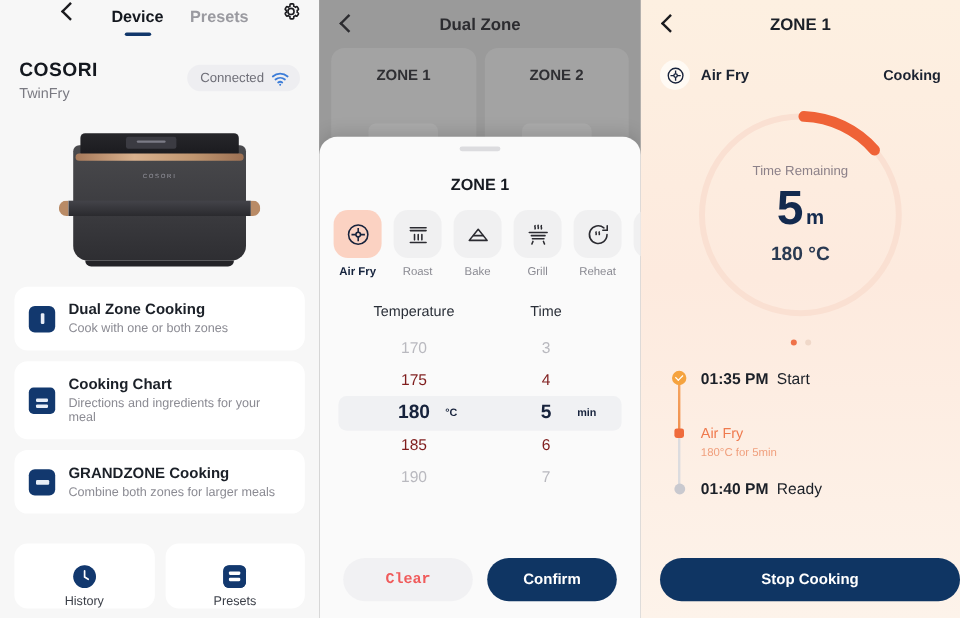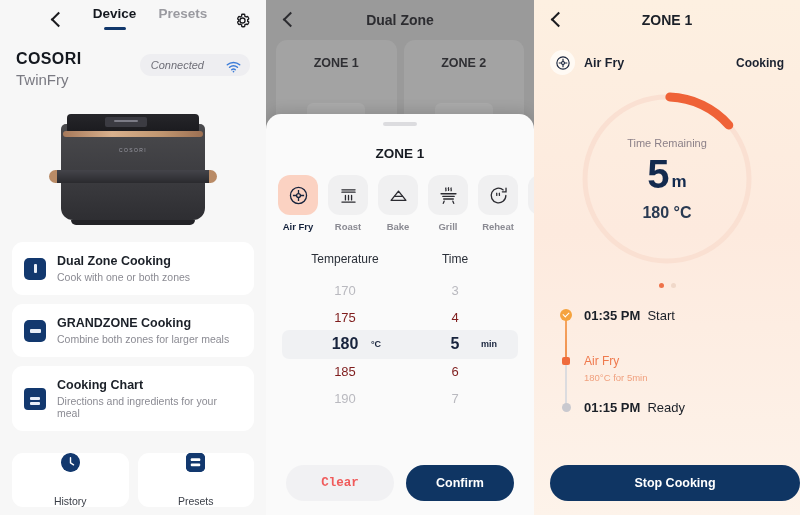--- a/index.html
+++ b/index.html
@@ -9,21 +9,21 @@
     background: #ffffff; overflow: hidden;
   }
   .screens { display: flex; width: 800px; height: 515px; }
 
   
   .panel1 {
     width: 266px; height: 515px; background: #f7f7f7;
     position: relative; flex: 0 0 266px; overflow: hidden;
   }
   .p1-topbar {
-    height: 40px; display: flex; align-items: center;
+    height: 40px; display: flex; align-items: flex-start;
     padding: 0 14px; position: relative; margin-left: 34px;
   }
   .back-chev {
     width: 20px; height: 20px; position: relative; cursor: pointer;
     flex: 0 0 20px;
   }
   .back-chev::before {
     content: ""; position: absolute; left: 5px; top: 4px;
     width: 9px; height: 9px; border-left: 2px solid #1b1b1f;
     border-bottom: 2px solid #1b1b1f; transform: rotate(45deg);
@@ -44,27 +44,26 @@
     transform: translateX(-50%); width: 22px; height: 3px;
     background: #11376b; border-radius: 2px;
   }
   .gear { margin-left: auto; width: 19px; height: 19px; cursor: pointer; }
   .gear svg { display: block; }
 
   .p1-brandrow {
     display: flex; align-items: flex-start; padding: 10px 16px 0 16px;
   }
   .brand-name { font-size: 16px; font-weight: bold; color: #14181f; letter-spacing: .4px; }
-  .brand-sub { font-size: 15px; color: #7a7a82; margin-top: 3px; }
+  .brand-sub { font-size: 12px; color: #7a7a82; margin-top: 3px; }
   .conn-pill {
     margin-left: auto; margin-top: 4px;
     background: #eeeef1; border-radius: 14px;
-    padding: 5px 9px 5px 11px; display: flex; align-items: center; gap: 22px;
+    padding: 5px 9px 5px 11px; display: flex; align-items: center; gap: 6px;
     cursor: pointer;
-    font-style: italic;
   }
   .conn-txt { font-size: 11px; color: #6f6f78; }
   .wifi { width: 15px; height: 12px; position: relative; }
 
   .device-img {
     margin: 14px auto 0 auto; width: 180px; height: 130px;
     position: relative;
   }
   .af-body {
     position: absolute; left: 18px; top: 22px; width: 144px; height: 96px;
@@ -123,21 +122,21 @@
   .card-ttl { font-size: 12.5px; color: #1b2028; font-weight: bold; }
   .card-sub { font-size: 10.5px; color: #8b8b93; margin-top: 3px; }
 
   .p1-bottom {
     position: absolute; bottom: 8px; left: 12px; right: 12px;
     display: flex; gap: 9px;
   }
   .mini-card {
     flex: 1; background: #fff; border-radius: 11px; height: 54px;
     display: flex; flex-direction: column; align-items: center;
-    justify-content: space-between; gap: 5px; cursor: pointer;
+    justify-content: flex-end; gap: 5px; cursor: pointer;
   }
   .mini-ico {
     width: 19px; height: 19px; border-radius: 50%;
     background: #12386e; position: relative;
   }
   .mini-ico.sq { border-radius: 5px; }
   .mini-lbl { font-size: 10.5px; color: #3b3f48; }
 
   
   .panel2 {
@@ -182,21 +181,21 @@
   .modes {
     display: flex; gap: 10px; padding: 14px 12px 0 12px;
     overflow: hidden;
   }
   .mode { width: 40px; flex: 0 0 40px; text-align: center; cursor: pointer; }
   .mode-ico {
     width: 40px; height: 40px; border-radius: 12px; background: #f0f0f1;
     display: flex; align-items: center; justify-content: center;
   }
   .mode.sel .mode-ico { background: #fbd2c2; }
-  .mode-lbl { font-size: 9.5px; color: #8a8a92; margin-top: 6px; font-weight: bold; }
+  .mode-lbl { font-size: 9.5px; color: #8a8a92; margin-top: 6px; }
   .mode.sel .mode-lbl { color: #14223c; font-weight: bold; }
 
   .picker { margin-top: 20px; padding: 0 24px; position: relative; }
   .picker-head { display: flex; }
   .picker-head span {
     flex: 1; text-align: center; font-size: 12px; color: #2a2f38;
   }
   .picker-rows { position: relative; margin-top: 10px; }
   .sel-band {
     position: absolute; left: -8px; right: -8px; top: 54px; height: 29px;
@@ -343,35 +342,35 @@
       <div class="card">
         <div class="card-ico ico-dual">
             <i></i>
           </div>
         <div>
           <div class="card-ttl">Dual Zone Cooking</div>
           <div class="card-sub">Cook with one or both zones</div>
         </div>
       </div>
       <div class="card">
+        <div class="card-ico ico-chart">
+            <i></i>
+          </div>
+        <div>
+          <div class="card-ttl">Cooking Chart</div>
+          <div class="card-sub">Directions and ingredients for your meal</div>
+        </div>
+      </div>
+      <div class="card">
         <div class="card-ico ico-grand">
             <i></i>
           </div>
         <div>
           <div class="card-ttl">GRANDZONE Cooking</div>
           <div class="card-sub">Combine both zones for larger meals</div>
-        </div>
-      </div>
-      <div class="card">
-        <div class="card-ico ico-chart">
-            <i></i>
-          </div>
-        <div>
-          <div class="card-ttl">Cooking Chart</div>
-          <div class="card-sub">Directions and ingredients for your meal</div>
         </div>
       </div>
     </div>
 
     <div class="p1-bottom">
       <div class="mini-card">
         <span class="mini-ico">
           <svg width="19" height="19" viewBox="0 0 20 20">
               <circle cx="10" cy="10" r="9.5" fill="#12386e"></circle>
               <path d="M10 5v5.4l3.2 2" stroke="#fff" stroke-width="1.5" fill="none" stroke-linecap="round"></path>
@@ -570,21 +569,21 @@
         <div class="tl-body">
           <div class="tl-ttl">Air Fry</div>
           <div class="tl-sub">180°C for 5min</div>
         </div>
       </div>
       <div class="tl-item">
         <div class="tl-mark">
             <div class="tl-dot"></div>
           </div>
         <div class="tl-body">
-          <div class="tl-time"><span>01:15 PM</span><span class="lbl">Ready</span></div>
+          <div class="tl-time"><span>01:40 PM</span><span class="lbl">Ready</span></div>
         </div>
       </div>
     </div>
 
     <div class="p3-actions">
       <button class="btn-stop">Stop Cooking</button>
     </div>
   </div>
 
 </div>

